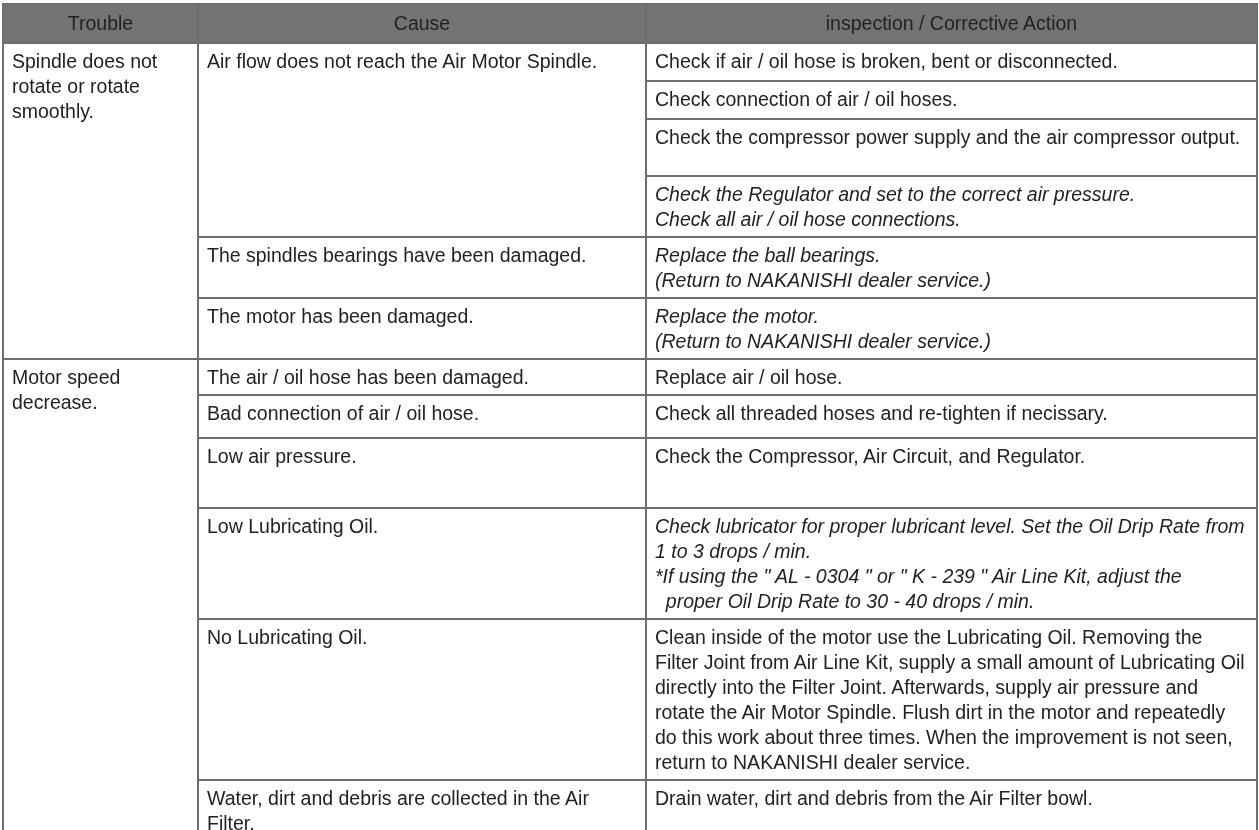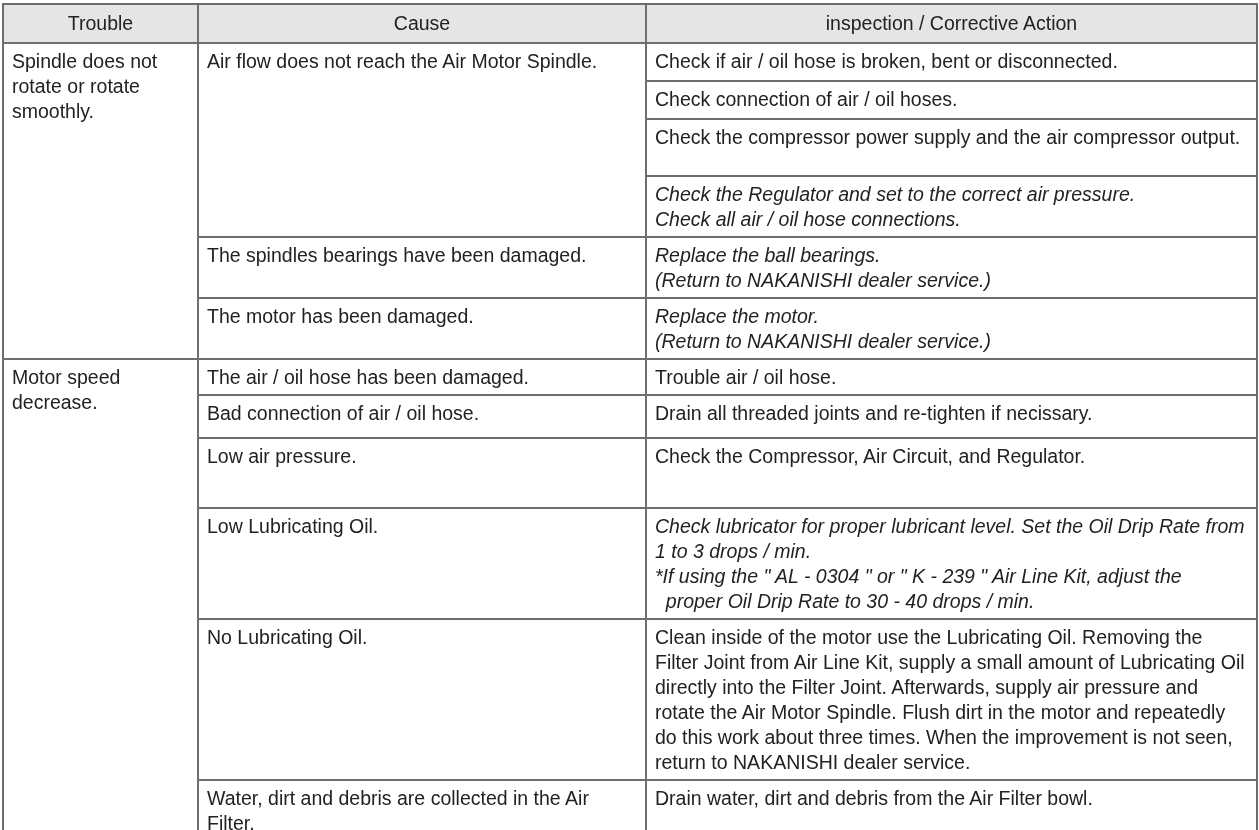--- a/index.html
+++ b/index.html
@@ -14,21 +14,21 @@
   }
   table.trouble th, table.trouble td {
     border: 2px solid #6e6e6e;
     vertical-align: top;
     padding: 5px 8px 4px 8px;
     text-align: left;
     font-weight: normal;
     overflow: hidden;
   }
   table.trouble th {
-    background: #e5e5e5;
+    background: #737373;
     text-align: center;
     padding: 6px 8px 5px 8px;
     height: 26px;
   }
   col.c1 { width: 195px; }
   col.c2 { width: 448px; }
   col.c3 { width: 611px; }
   td.trouble-cell { padding-left: 9px; }
 </style>
 </head>
@@ -71,25 +71,25 @@
     </tr>
     <tr style="height:57px">
       <td>The motor has been damaged.</td>
       <td class="ml">Replace the motor.
 (Return to NAKANISHI dealer service.)</td>
     </tr>
 
     <tr style="height:25px">
       <td class="trouble-cell" rowspan="6">Motor speed decrease.</td>
       <td>The air / oil hose has been damaged.</td>
-      <td>Trouble air / oil hose.</td>
+      <td>Replace air / oil hose.</td>
     </tr>
     <tr style="height:43px">
       <td>Bad connection of air / oil hose.</td>
-      <td>Drain all threaded joints and re-tighten if necissary.</td>
+      <td>Check all threaded hoses and re-tighten if necissary.</td>
     </tr>
     <tr style="height:70px">
       <td>Low air pressure.</td>
       <td>Check the Compressor, Air Circuit, and Regulator.</td>
     </tr>
     <tr style="height:109px">
       <td>Low Lubricating Oil.</td>
       <td class="ml">Check lubricator for proper lubricant level. Set the Oil Drip Rate from 1 to 3 drops / min.
 *If using the " AL - 0304 " or " K - 239 " Air Line Kit, adjust the
   proper Oil Drip Rate to 30 - 40 drops / min.</td>

